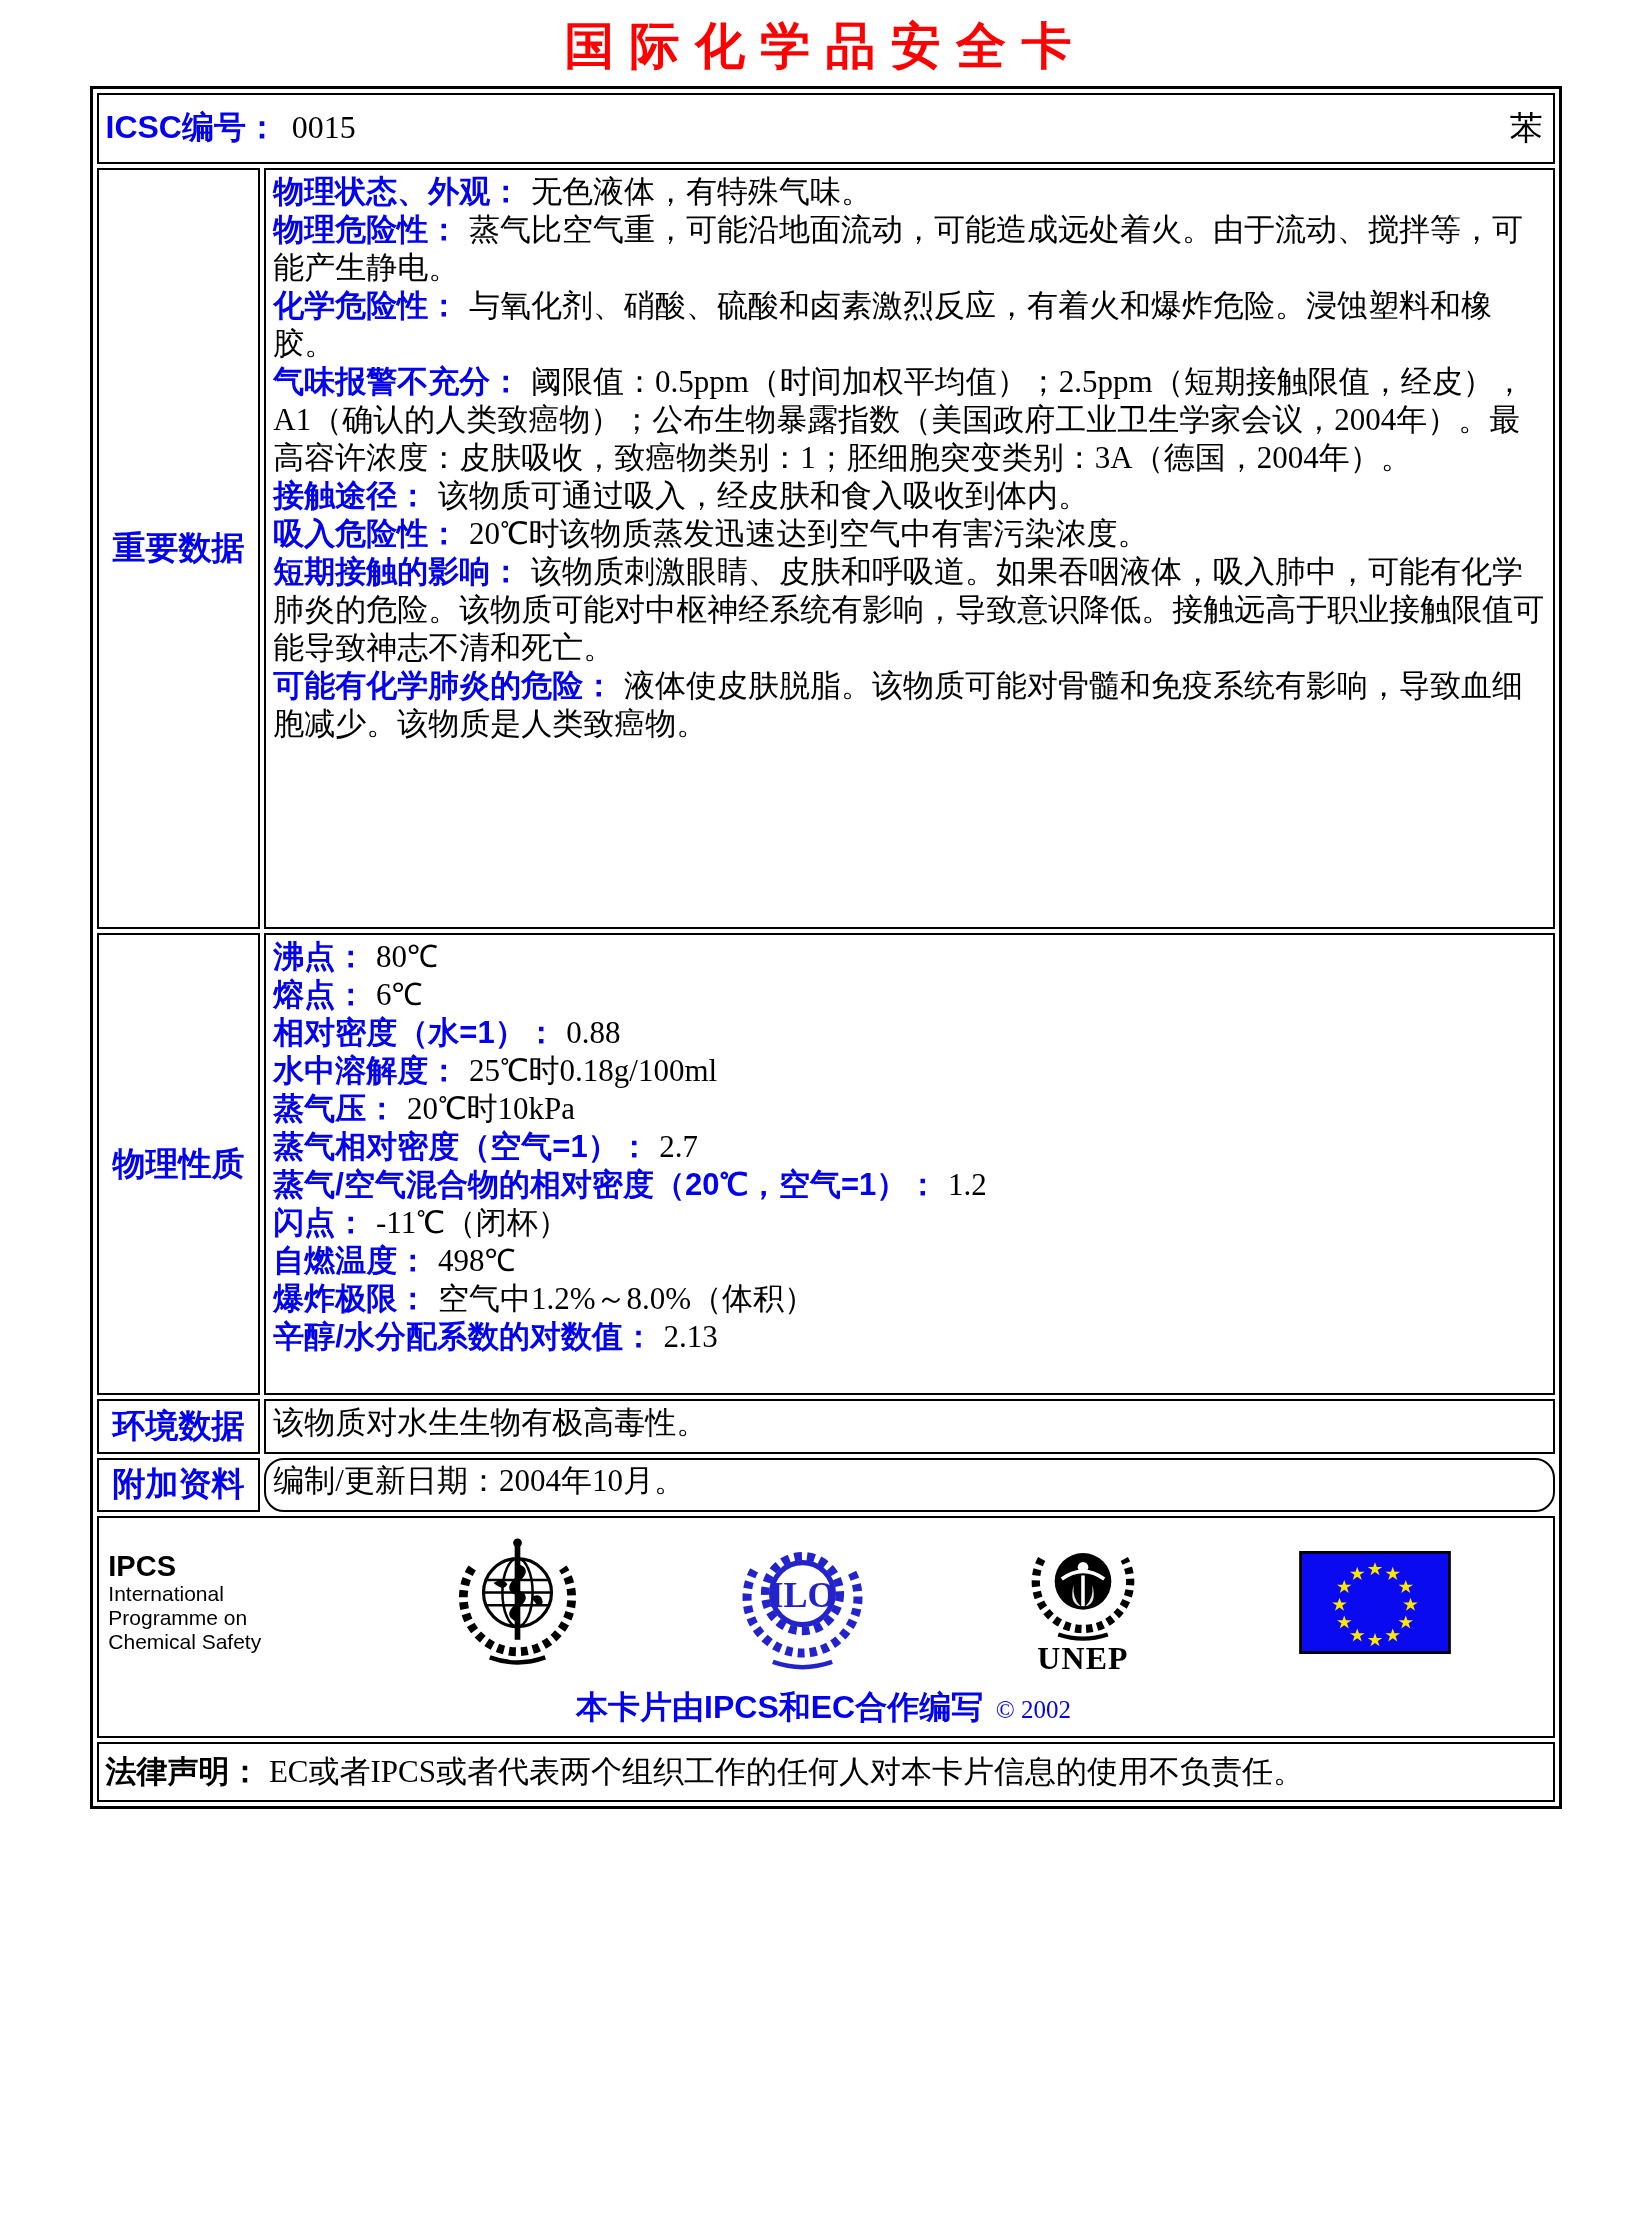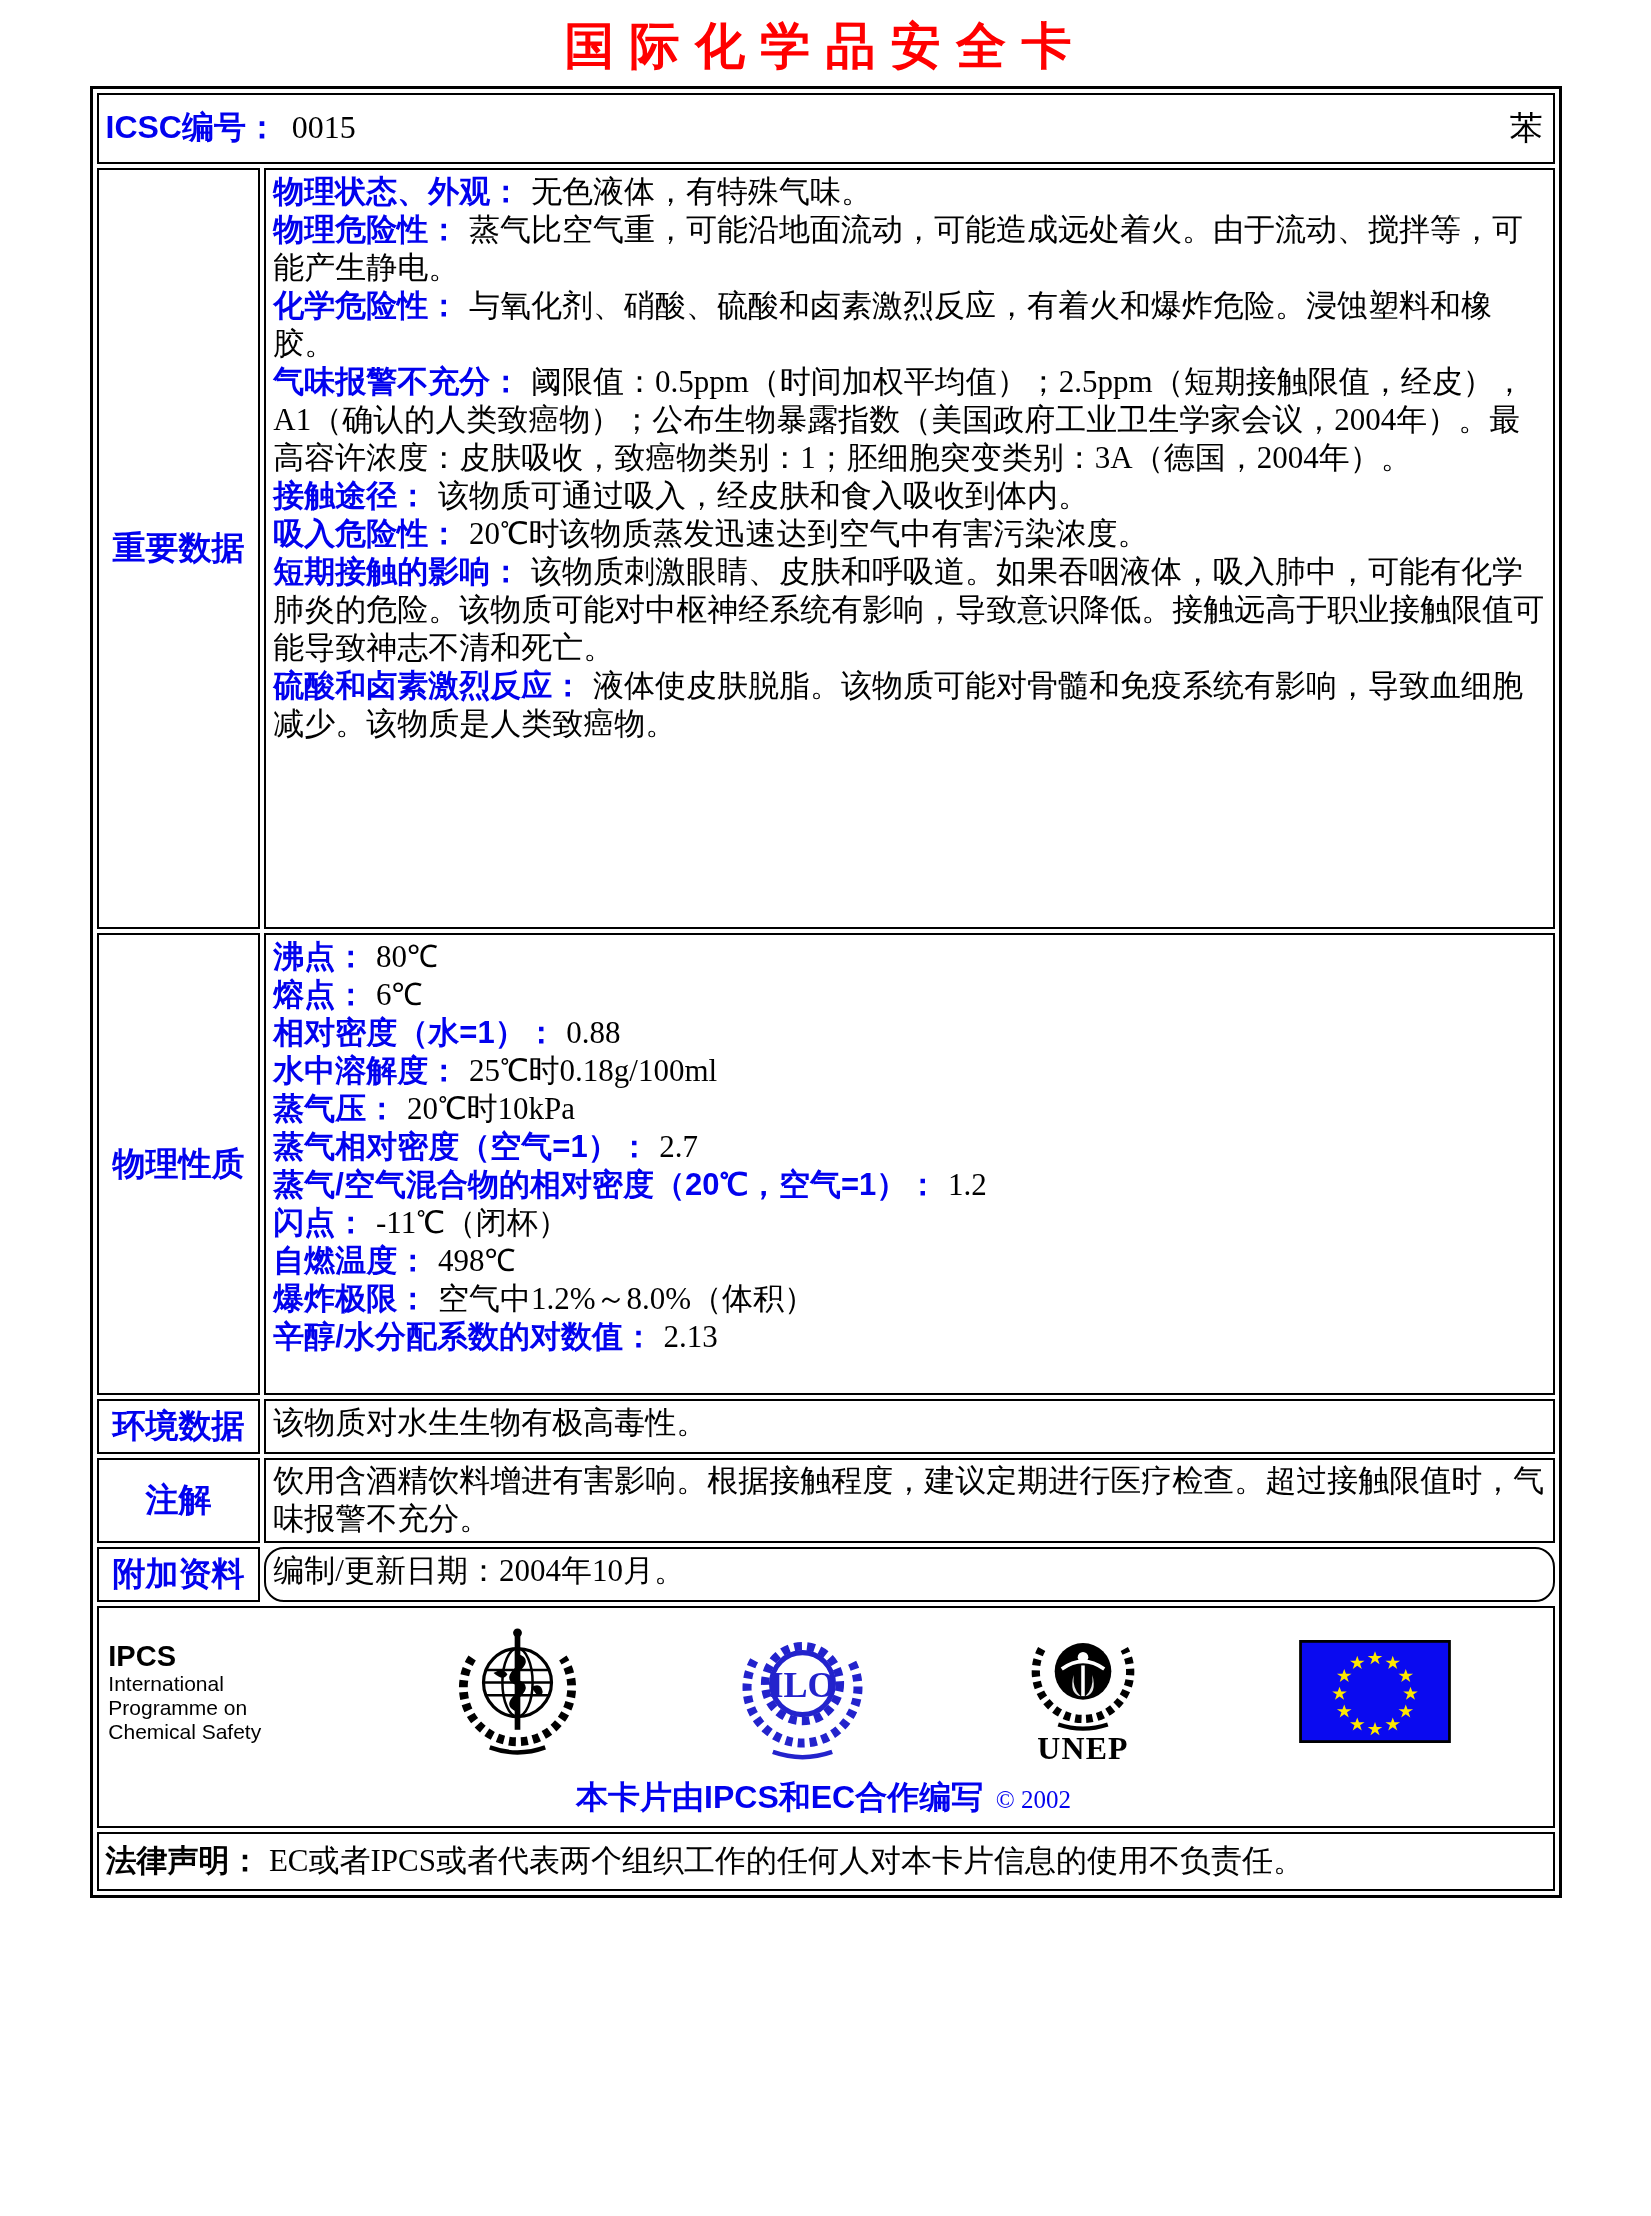--- a/index.html
+++ b/index.html
@@ -68,21 +68,21 @@
       <span class="seclbl">重要数据</span>
     </td>
     <td class="content important">
       <div class="pitem"><span class="plbl">物理状态、外观：</span><span class="ptxt">无色液体，有特殊气味。</span></div>
       <div class="pitem"><span class="plbl">物理危险性：</span><span class="ptxt">蒸气比空气重，可能沿地面流动，可能造成远处着火。由于流动、搅拌等，可能产生静电。</span></div>
       <div class="pitem"><span class="plbl">化学危险性：</span><span class="ptxt">与氧化剂、硝酸、硫酸和卤素激烈反应，有着火和爆炸危险。浸蚀塑料和橡胶。</span></div>
       <div class="pitem"><span class="plbl">气味报警不充分：</span><span class="ptxt">阈限值：0.5ppm（时间加权平均值）；2.5ppm（短期接触限值，经皮），A1（确认的人类致癌物）；公布生物暴露指数（美国政府工业卫生学家会议，2004年）。最高容许浓度：皮肤吸收，致癌物类别：1；胚细胞突变类别：3A（德国，2004年）。</span></div>
       <div class="pitem"><span class="plbl">接触途径：</span><span class="ptxt">该物质可通过吸入，经皮肤和食入吸收到体内。</span></div>
       <div class="pitem"><span class="plbl">吸入危险性：</span><span class="ptxt">20℃时该物质蒸发迅速达到空气中有害污染浓度。</span></div>
       <div class="pitem"><span class="plbl">短期接触的影响：</span><span class="ptxt">该物质刺激眼睛、皮肤和呼吸道。如果吞咽液体，吸入肺中，可能有化学肺炎的危险。该物质可能对中枢神经系统有影响，导致意识降低。接触远高于职业接触限值可能导致神志不清和死亡。</span></div>
-      <div class="pitem"><span class="plbl">硫酸和卤素激烈反应：</span><span class="ptxt">液体使皮肤脱脂。该物质可能对骨髓和免疫系统有影响，导致血细胞减少。该物质是人类致癌物。</span></div>
+      <div class="pitem"><span class="plbl">可能有化学肺炎的危险：</span><span class="ptxt">液体使皮肤脱脂。该物质可能对骨髓和免疫系统有影响，导致血细胞减少。该物质是人类致癌物。</span></div>
     </td>
   </tr>
 
   <tr>
     <td class="sec">
       <span class="seclbl">物理性质</span>
     </td>
     <td class="content physical">
       <div class="phys-line"><span class="plbl">沸点：</span><span class="ptxt">80℃</span></div>
       <div class="phys-line"><span class="plbl">熔点：</span><span class="ptxt">6℃</span></div>
@@ -100,28 +100,20 @@
 
   <tr>
     <td class="sec">
       <span class="seclbl">环境数据</span>
     </td>
     <td class="content envdata">
       <span class="ptxt">该物质对水生生物有极高毒性。</span>
     </td>
   </tr>
 
-  <tr>
-    <td class="sec">
-      <span class="seclbl">注解</span>
-    </td>
-    <td class="content">
-      <span class="ptxt">饮用含酒精饮料增进有害影响。根据接触程度，建议定期进行医疗检查。超过接触限值时，气味报警不充分。</span>
-    </td>
-  </tr>
 
   <tr>
     <td class="sec">
       <span class="seclbl">附加资料</span>
     </td>
     <td class="content addinfo">
       <span class="ptxt">编制/更新日期：2004年10月。</span>
     </td>
   </tr>
 

